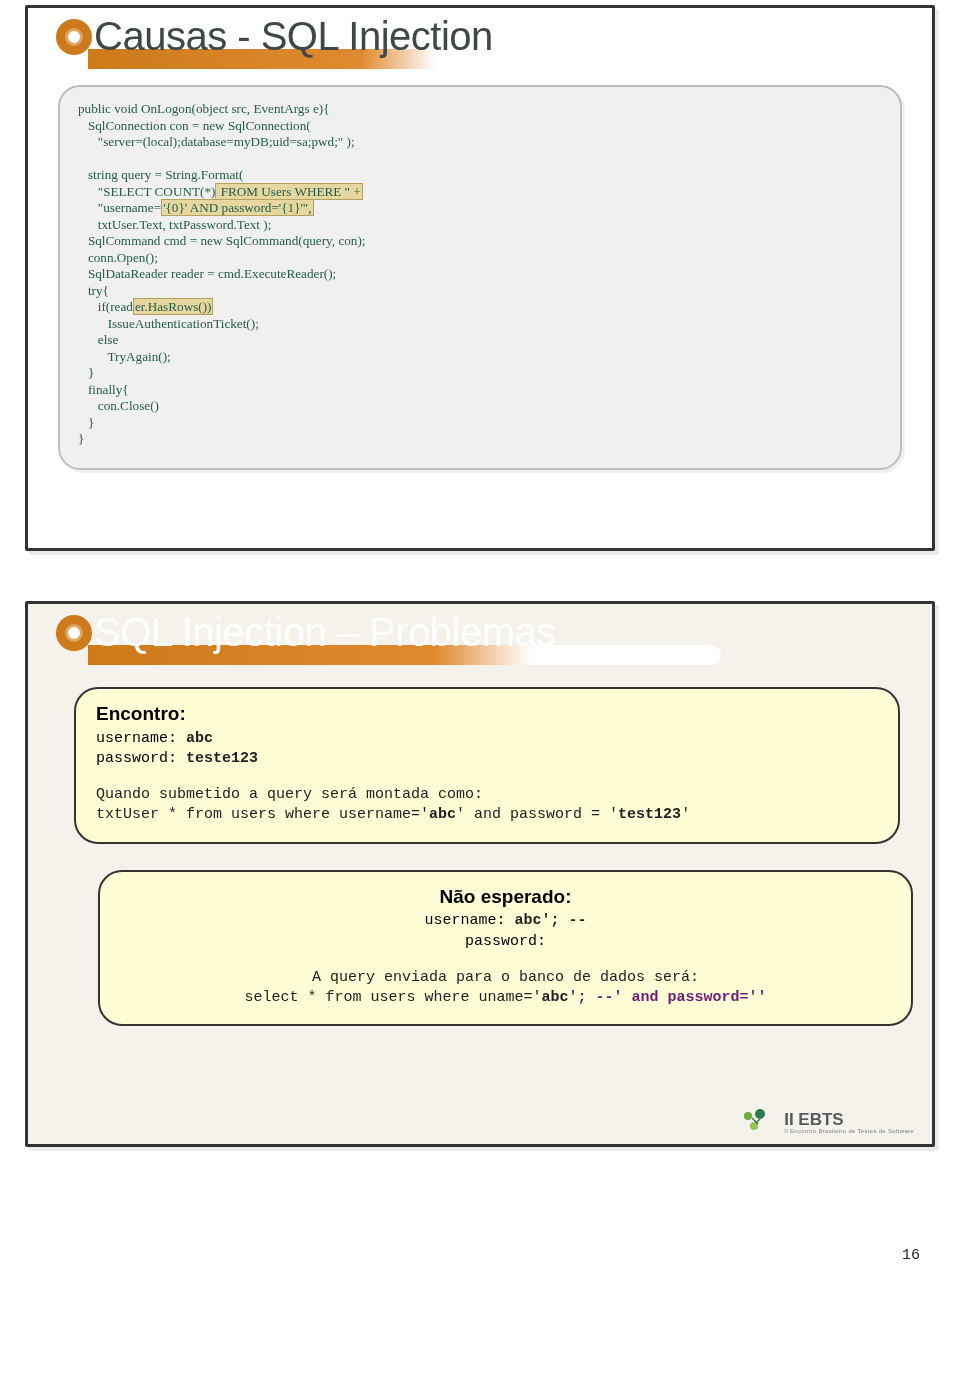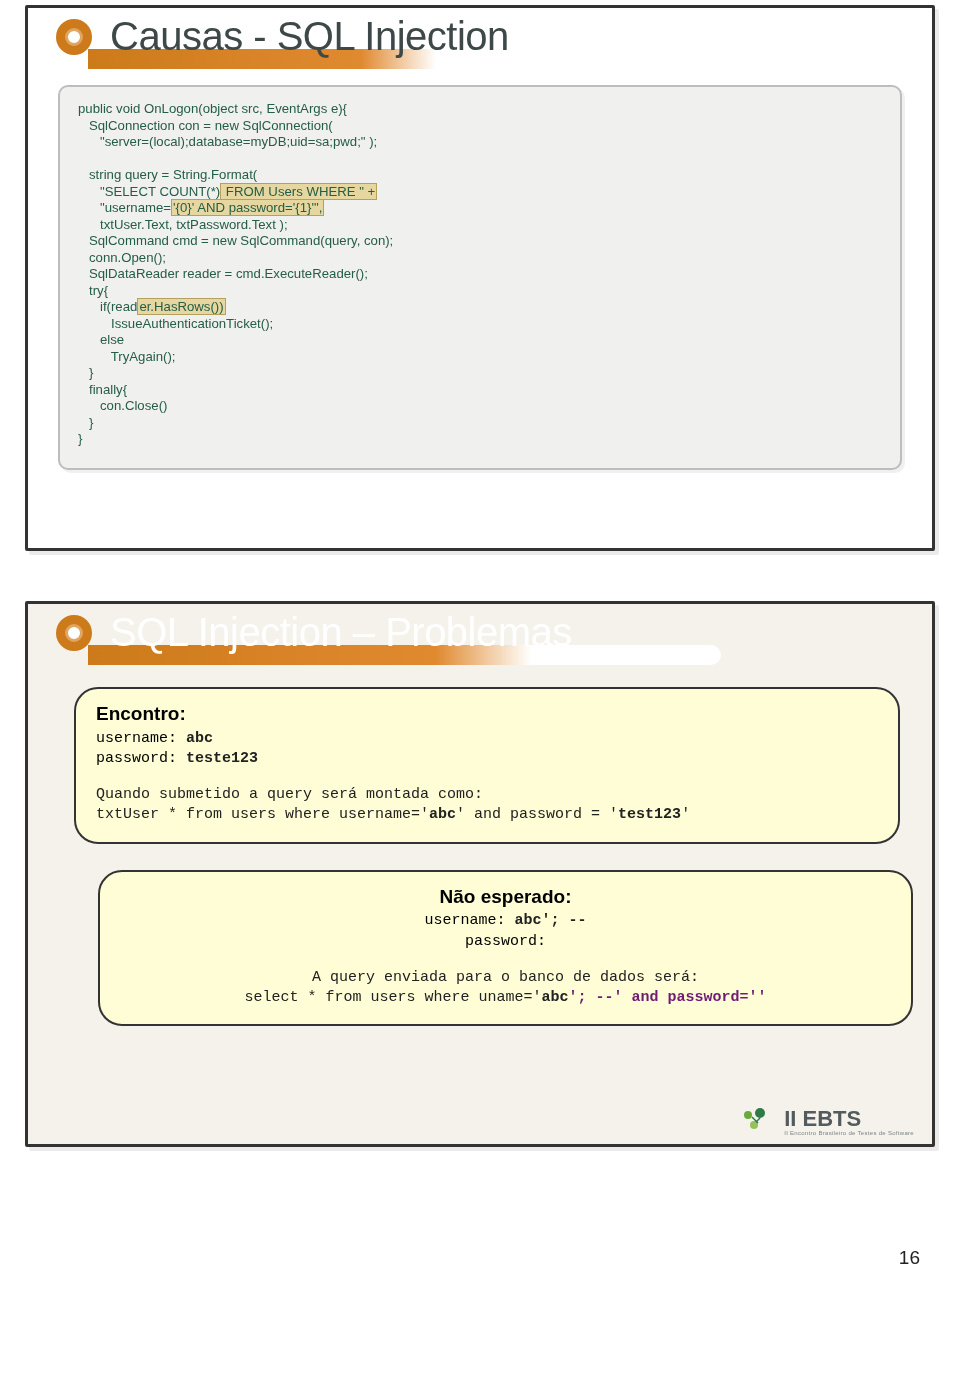--- a/index.html
+++ b/index.html
@@ -46,21 +46,21 @@
     height: 18px;
     border-radius: 50%;
     background: #fff;
     border: 3px solid #e0a560;
     box-sizing: border-box;
   }
   .title-text {
     font-family: "Trebuchet MS", Verdana, sans-serif;
     font-size: 40px;
     color: #3f4848;
-    margin-left: 18px;
+    margin-left: 2px;
     letter-spacing: -0.5px;
   }
   .title-text.white {
     color: #fff;
   }
   .swoosh {
     height: 20px;
     background: linear-gradient(90deg, #cc7a1a 0%, #e08a30 55%, #ffffff 70%);
     border-top-right-radius: 18px;
     border-bottom-right-radius: 18px;
@@ -68,24 +68,24 @@
     margin-left: 60px;
     width: 55%;
   }
   .slide2 .swoosh {
     width: 70%;
   }
   
   .code-panel {
     margin: 16px 30px 28px 30px;
     border: 2px solid #bdbdbd;
-    border-radius: 10px;
+    border-radius: 22px;
     background: #f0f0ee;
     padding: 14px 14px 20px 18px;
-    font-family: Liberation Sans, sans-serif;
+    font-family: Liberation Serif, serif;
     font-size: 13.2px;
     line-height: 1.25;
     color: #255d49;
     white-space: pre;
     box-shadow: 3px 3px 0 rgba(0,0,0,0.06);
   }
   .hl {
     background: #e5d79f;
     border: 1.5px solid #b5a060;
     padding: 0 1px;
@@ -131,36 +131,36 @@
     position: absolute;
     bottom: 8px;
     right: 18px;
     display: flex;
     align-items: center;
     gap: 6px;
   }
   .dots svg { display: block; }
   .ebts-text {
     font-family: Verdana, sans-serif;
-    font-size: 22px;
+    font-size: 17px;
     font-weight: bold;
     color: #545b5e;
   }
   .ebts-sub {
     font-size: 6px;
     color: #7a8388;
     letter-spacing: 0.3px;
     margin-top: -2px;
   }
   .page-num {
     text-align: right;
     padding: 0 40px 10px 0;
-    font-size: 19px;
+    font-size: 15px;
     color: #222;
-    font-family: Liberation Sans, sans-serif;
+    font-family: Liberation Mono, monospace;
   }
 </style>
 </head>
 <body>
 
 <div class="page">
 
   <div class="slide">
     <div class="title-wrap">
       <div class="title-bar">

